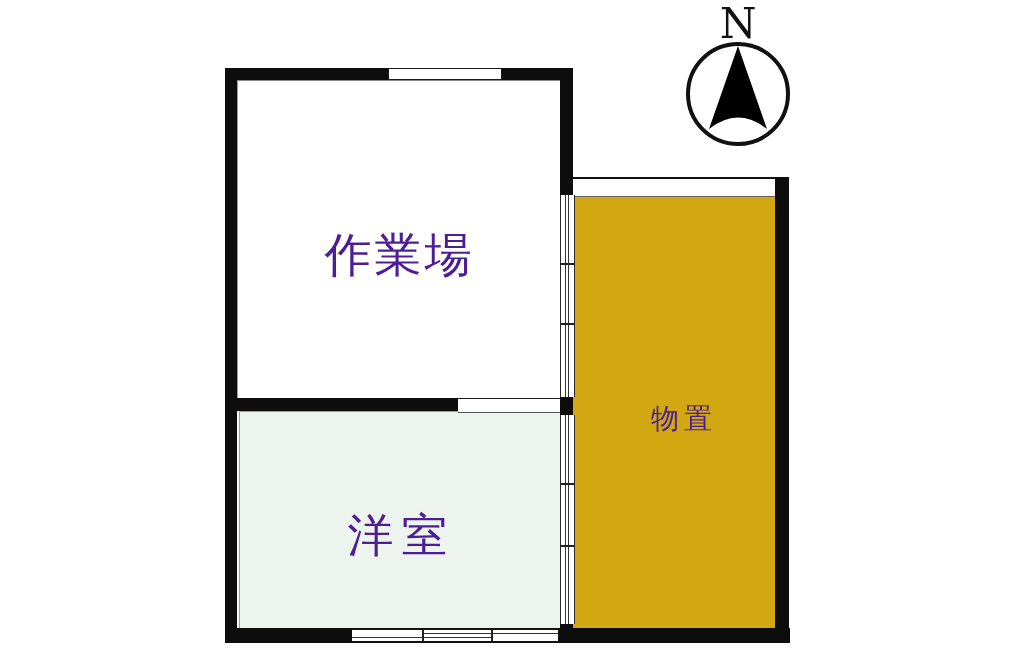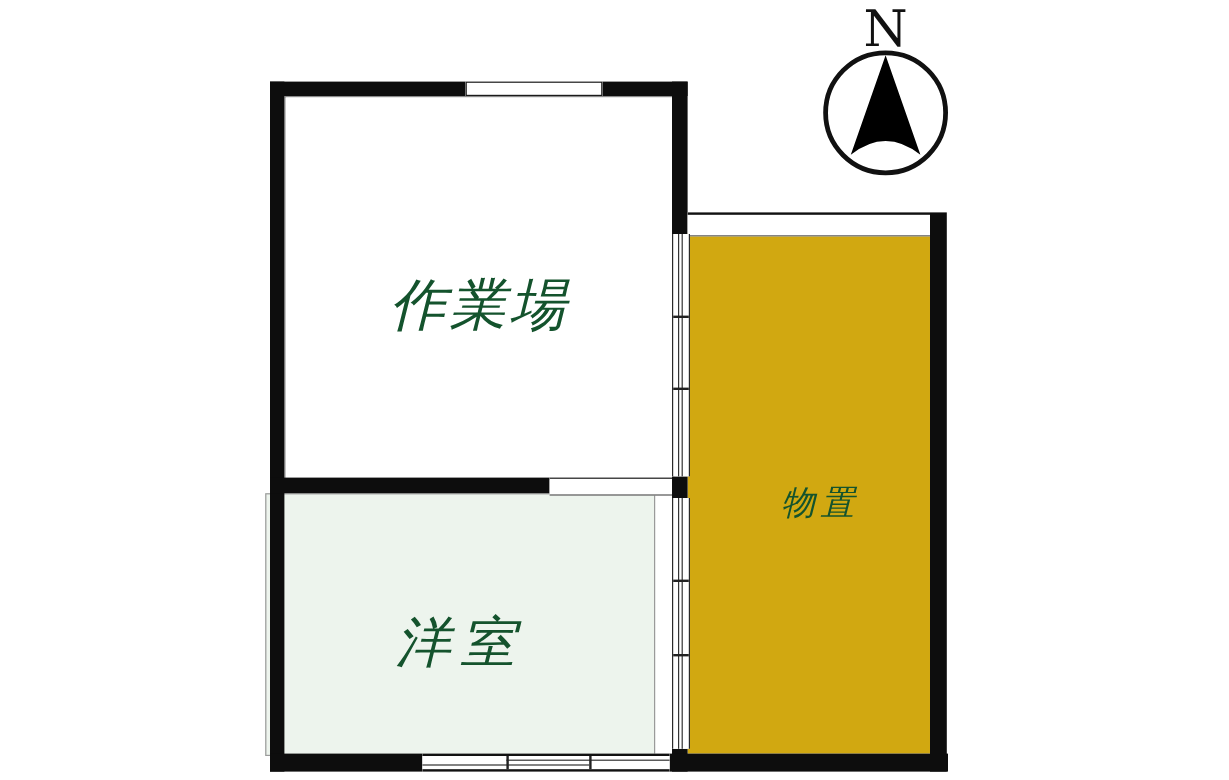--- a/index.html
+++ b/index.html
@@ -16,22 +16,21 @@
     overflow: hidden;
   }
   .wall { position: absolute; background: #0d0d0d; }
   .room {
     position: absolute;
     display: flex;
     align-items: center;
     justify-content: center;
   }
   .room-label {
-    font-style: italic;
-    color: #14532d;
+    color: #4c1d95;
     white-space: nowrap;
     line-height: 1;
     margin-top: 28px;
   }
   .lbl-workshop { font-size: 47px; letter-spacing: 3px; }
   .lbl-western  { font-size: 46px; letter-spacing: 8px; }
   .lbl-storage  { font-size: 28px; letter-spacing: 5px; transform: translate(10px,-6px); }
 
   
   .win {
@@ -54,21 +53,21 @@
 </style>
 </head>
 <body>
 
 <div class="canvas">
 
   <div class="room" style="left: 237px; top: 80px; width: 323px; height: 318px; border-width: 1px; border-style: solid; border-color: rgb(138, 138, 138) rgb(154, 154, 154) rgb(154, 154, 154); border-image: initial; background-color: rgb(255, 255, 255);">
     <span class="room-label lbl-workshop">作業場</span>
   </div>
 
-  <div class="room" style="left: 221px; top: 411px; width: 323px; height: 217px; border: 1px solid rgb(154, 154, 154); background-color: rgb(237, 244, 237);">
+  <div class="room" style="left: 239px; top: 411px; width: 323px; height: 217px; border: 1px solid rgb(154, 154, 154); background-color: rgb(237, 244, 237);">
     <span class="room-label lbl-western">洋室</span>
   </div>
 
   <div class="room" style="left: 573px; top: 194px; width: 202px; height: 434px; background-color: rgb(209, 168, 17);">
     <span class="room-label lbl-storage">物置</span>
   </div>
 
   <div class="wall" style="left:225px; top:68px; width:12px; height:575px;"></div>
 
   <div class="wall" style="left:225px; top:68px; width:163px; height:12px;"></div>

